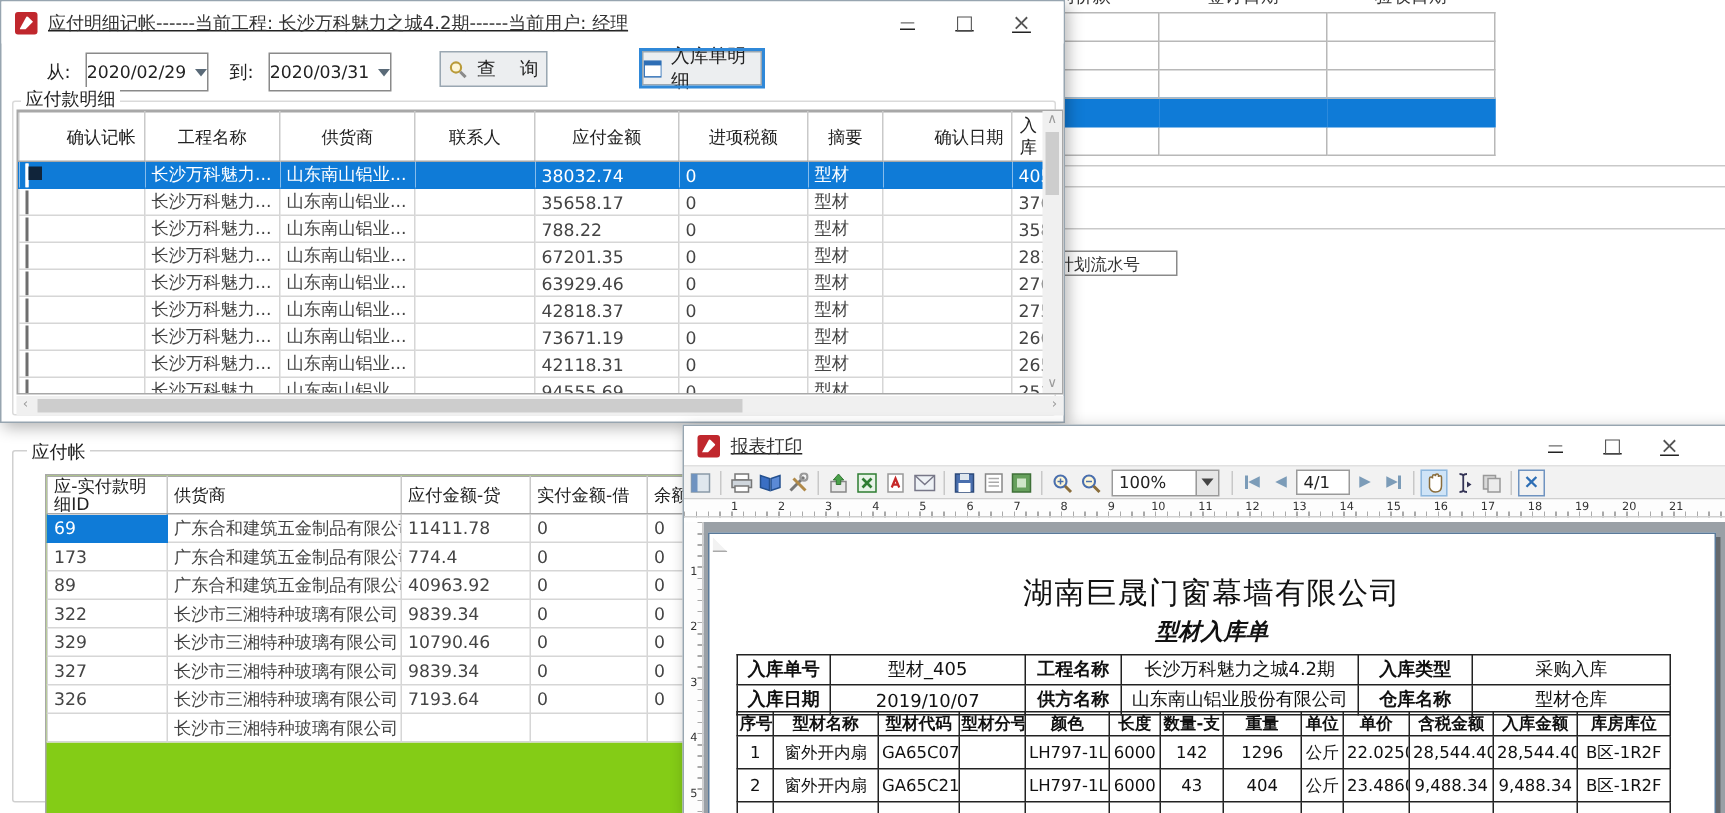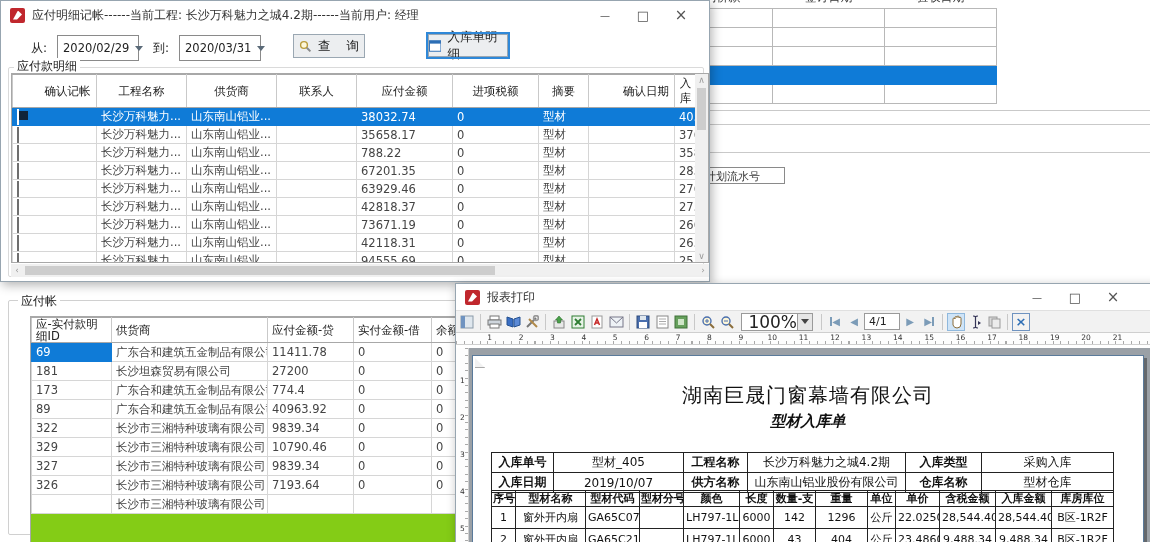--- a/index.html
+++ b/index.html
@@ -39,52 +39,52 @@
   .sb { background:#f0f0f0; position:absolute; color:#9a9a9a; font-size:9px; }
   .sb .arrow { position:absolute; width:100%; text-align:center; cursor:default; }
   .sb-v { width:13px; }
   .sb-v .thumb { position:absolute; left:2px; width:9px; background:#cdcdcd; }
   .sb-h { height:13px; }
   .sb-h .thumb { position:absolute; top:2px; height:9px; background:#cdcdcd; }
   .sb-h .arrow { width:12px; height:100%; line-height:13px; }
 
   
   .win { position:absolute; background:#fff; border:1px solid #97a5b0; box-shadow:2px 3px 10px rgba(0,0,0,.3); }
-  .titlebar { height:28px; display:flex; align-items:center; padding:0 9px; gap:7px; background:#fff; }
+  .titlebar { height:28px; display:flex; align-items:center; padding:0 9px; gap:7px; background:#fff;text-decoration:underline; }
   .titlebar .title { font-size:12px; color:#333; white-space:nowrap; overflow:hidden; }
   .tb-buttons { margin-left:auto; display:flex; }
   .tb-btn { width:38px; height:24px; display:flex; align-items:center; justify-content:center;
     color:#555; font-size:13px; cursor:default; }
   .app-icon { width:15px; height:15px; background:#c0272d; border-radius:2px; flex:0 0 auto; position:relative; }
   .app-icon::after { content:""; position:absolute; left:3px; top:3px; width:9px; height:9px;
     background:#fff; clip-path:polygon(0 100%,55% 0,100% 45%,45% 100%); }
 
   
   .ctl-label { font-size:12px; color:#222; }
-  .combo { display:inline-flex; align-items:center; justify-content:flex-start; border:1px solid #8a8a8a;
+  .combo { display:inline-flex; align-items:center; justify-content:center; border:1px solid #8a8a8a;
     background:#fff; height:22px; padding:12px 5px; font-size:11.5px; color:#222; }
   .combo .chev { width:0; height:0; border-left:4px solid transparent; border-right:4px solid transparent;
     border-top:5px solid #5a6a78; margin-left:6px; }
   .btn { display:inline-flex; align-items:center; justify-content:center; gap:6px; background:#eceef0;
     border:1px solid #9aa7b2; font-size:12.5px; color:#222; cursor:default; }
   .btn.focused { outline:2px solid #2f88d8; outline-offset:0px; }
 
   
   .toolbar { height:23px; background:#f2f2f2; border-top:1px solid #e0e0e0; border-bottom:1px solid #cfcfcf;
     display:flex; align-items:center; padding:0 2px; gap:1px; }
   .ticon { width:18px; height:18px; display:flex; align-items:center; justify-content:center; flex:0 0 auto; }
   .tsep { width:1px; height:16px; background:#c8c8c8; margin:0 3px; flex:0 0 auto; }
   .ticon svg { display:block; }
   .ticon.sel { background:#cfe4f7; border:1px solid #8fb8dd; }
   .navglyph { color:#7c9cb8; font-size:10px; display:flex; align-items:center; }
   .navglyph .bar { width:2px; height:9px; background:#7c9cb8; }
   .pagebox { width:36px; height:17px; border:1px solid #9a9a9a; background:#fff; font-size:11px;
     display:flex; align-items:center; padding-left:4px; }
   .zoombox { width:72px; height:18px; border:1px solid #9a9a9a; background:#fff; display:flex; align-items:center; }
-  .zoombox .zval { flex:1; font-size:17px; padding-left:4px;text-align:right; }
+  .zoombox .zval { flex:1; font-size:11px; padding-left:4px; }
   .zoombox .zbtn { width:15px; height:100%; background:#e6e6e6; border-left:1px solid #9a9a9a;
     display:flex; align-items:center; justify-content:center; }
   .zoombox .chev { width:0; height:0; border-left:4px solid transparent; border-right:4px solid transparent; border-top:5px solid #444; }
 
   .rulerh { height:12px; background:#fdfdfd; border-bottom:1px solid #cfcfcf; position:relative;
     background-image:repeating-linear-gradient(90deg,#a9a9a9 0 1px,transparent 1px 7.85px);
     background-size:100% 4px; background-position:0 8px; background-repeat:no-repeat; }
   .rulerh-nums { position:absolute; left:18px; top:0; display:flex; }
   .rulerh-nums span { width:31.4px; text-align:center; font-size:7.5px; color:#333; line-height:10px; }
   .preview { position:absolute; left:0; right:0; bottom:0; top:64px; background:#9aa0a6; overflow:hidden; }
@@ -96,21 +96,21 @@
 
   .page { position:absolute; left:16px; top:7px; width:672px; height:620px; background:#fff;
     border:1px solid #5a7a9a; box-shadow:3px 3px 0 rgba(0,0,0,.35); }
   .page .fold { position:absolute; left:2px; top:2px; width:10px; height:10px;
     border-right:1px solid #aaa; border-bottom:1px solid #aaa; background:#f2f2f2;
     clip-path:polygon(0 0,100% 100%,0 100%); }
   .doc-company { position:absolute; top:26px; left:0; width:100%; text-align:center; font-size:20px;
     font-weight:500; color:#111; letter-spacing:1px; }
   .doc-title { position:absolute; top:56px; left:0; width:100%; text-align:center; font-size:15px;
     font-weight:bold; color:#111;font-style:italic; }
-  table.doc { border-collapse:collapse; table-layout:fixed; position:absolute; left:18px; width:622px;margin-top:16px; }
+  table.doc { border-collapse:collapse; table-layout:fixed; position:absolute; left:18px; width:622px; }
   table.doc td, table.doc th { border:1px solid #222; font-size:12px; color:#111; text-align:center;
     padding:1px 2px; white-space:nowrap; overflow:hidden; height:18px; }
   table.doc .lbl { font-weight:bold; }
   table.doc2 { top:118px; }
   table.doc2 th { font-weight:bold; font-size:11px; height:15px; padding:0 1px; }
   table.doc2 td { font-size:11px; height:22px; }
 
   
   #t1-wrap { position:absolute; left:10px; top:72px; width:698px; height:190px; overflow:hidden;
     border:1px solid #a8a8a8; background:#fff; }
@@ -191,27 +191,20 @@
       <tbody>
 
       <tr class="selected">
           <td>69</td>
           <td>广东合和建筑五金制品有限公司</td>
           <td>11411.78</td>
           <td>0</td>
           <td>0</td>
         </tr>
           <tr>
-          <td>181</td>
-          <td>长沙坦森贸易有限公司</td>
-          <td>27200</td>
-          <td>0</td>
-          <td>0</td>
-        </tr>
-          <tr>
           <td>173</td>
           <td>广东合和建筑五金制品有限公司</td>
           <td>774.4</td>
           <td>0</td>
           <td>0</td>
         </tr>
           <tr>
           <td>89</td>
           <td>广东合和建筑五金制品有限公司</td>
           <td>40963.92</td>

